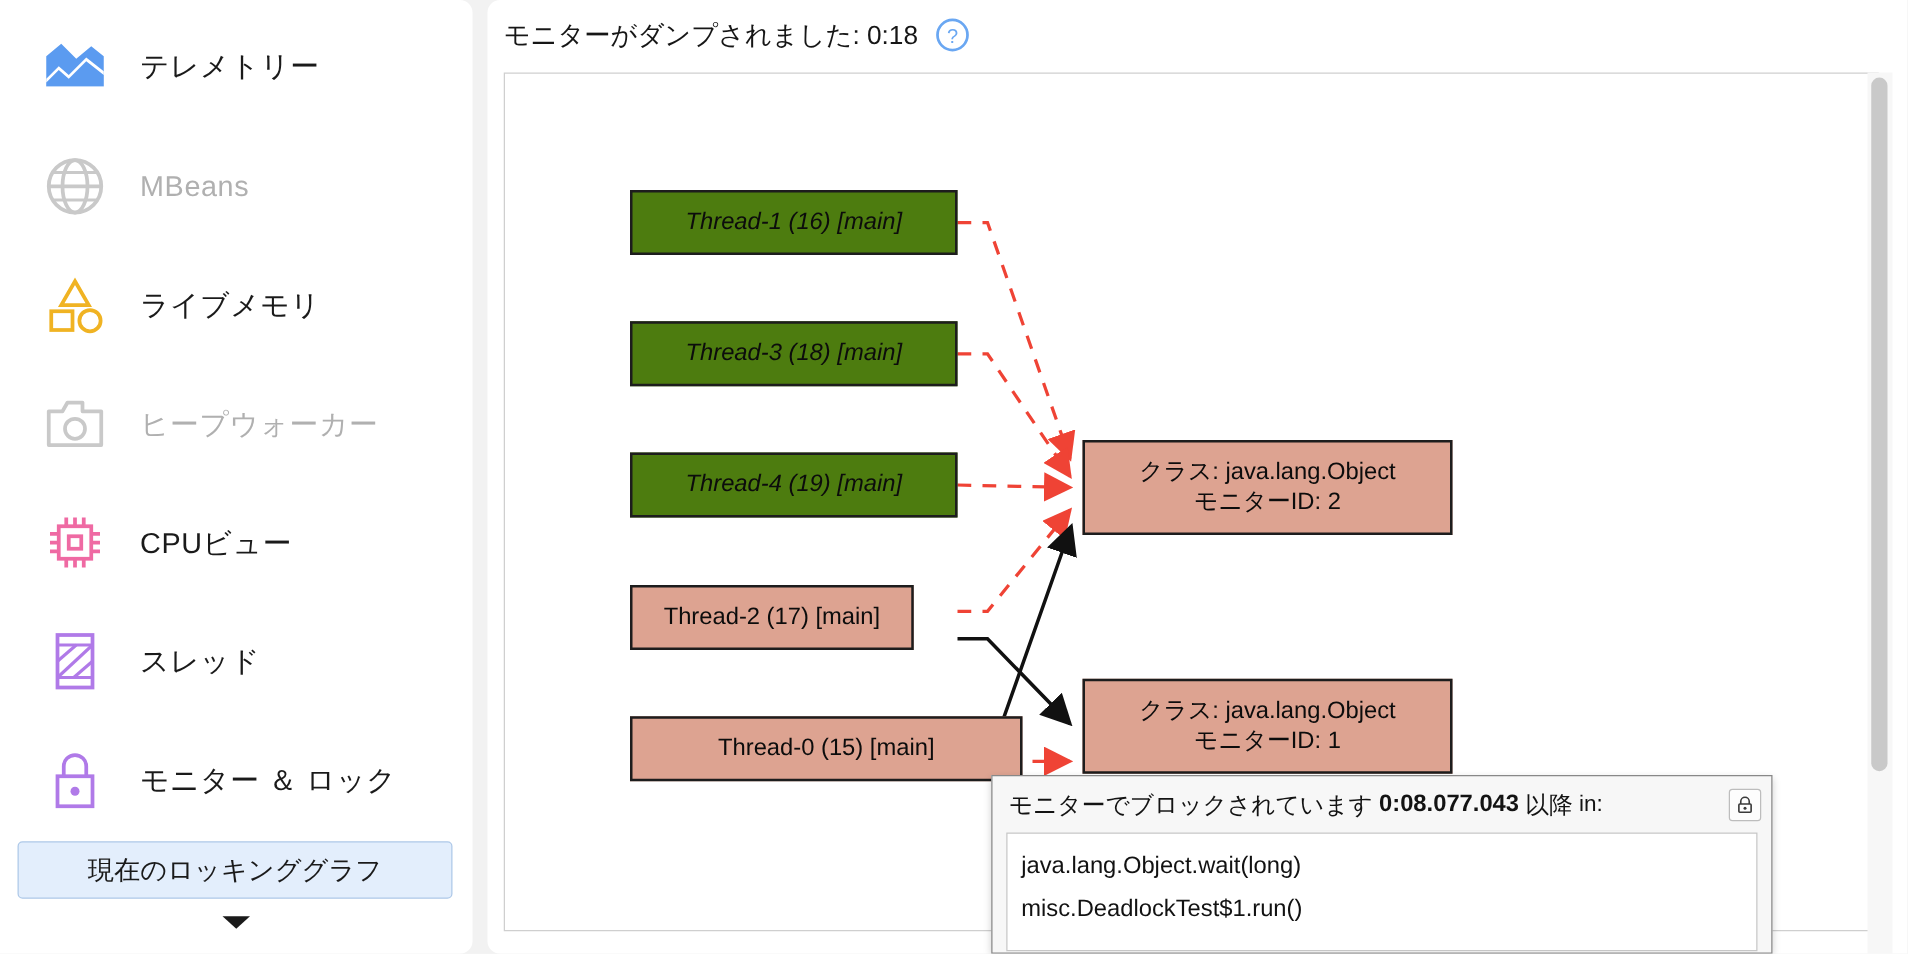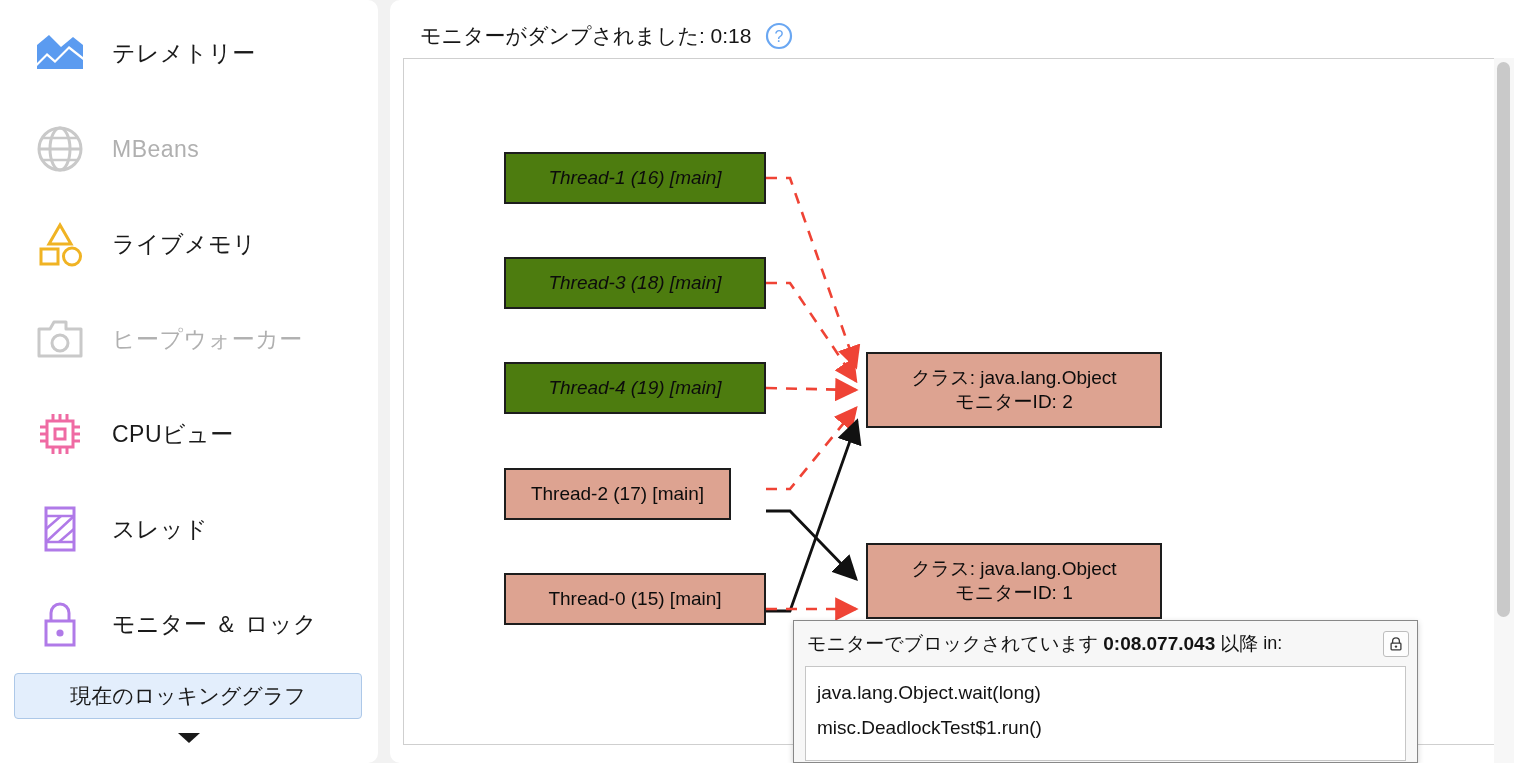--- a/index.html
+++ b/index.html
@@ -78,23 +78,23 @@
   #main {
     position: absolute;
     left: 390px; top: 0;
     width: 1136px; height: 763px;
     background: #ffffff;
     border-top-left-radius: 10px;
     border-bottom-left-radius: 10px;
   }
   #header {
     position: absolute;
-    left: 30px; top: 14px;
+    left: 13px; top: 14px;
     display: flex;
-    align-items: flex-end;
+    align-items: flex-start;
     height: 36px;
   }
   #header-title {
     font-size: 21px;
     color: #161616;
     white-space: nowrap;
   }
   #help-icon {
     margin-left: 14px;
     width: 28px; height: 28px;
@@ -351,21 +351,21 @@
       </div>
       <div class="node thread-running" style="left:100px;top:198px;width:262px;height:52px;">
         <span>Thread-3 (18) [main]</span>
       </div>
       <div class="node thread-running" style="left:100px;top:303px;width:262px;height:52px;">
         <span>Thread-4 (19) [main]</span>
       </div>
       <div class="node thread-blocked" style="left:100px;top:409px;width:227px;height:52px;">
         <span>Thread-2 (17) [main]</span>
       </div>
-      <div class="node thread-blocked" style="left:100px;top:514px;width:262px;height:52px;">
+      <div class="node thread-blocked" style="left:100px;top:514px;width:314px;height:52px;">
         <span>Thread-0 (15) [main]</span>
       </div>
 
       <div class="node monitor" style="left:462px;top:293px;width:296px;height:76px;">
         <span>クラス: java.lang.Object</span>
         <span>モニターID: 2</span>
       </div>
       <div class="node monitor" style="left:462px;top:484px;width:296px;height:76px;">
         <span>クラス: java.lang.Object</span>
         <span>モニターID: 1</span>

